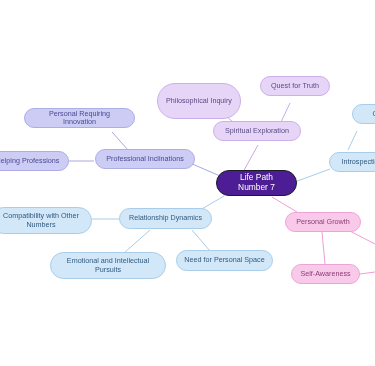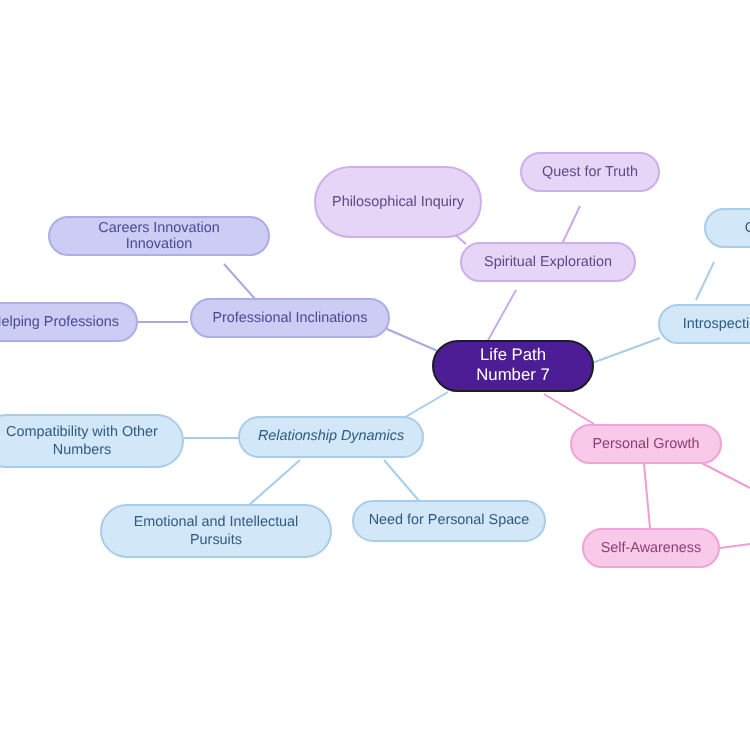--- a/index.html
+++ b/index.html
@@ -104,32 +104,32 @@
 
     <path d="M 322 232 L 325 264" stroke="#f29cd4" stroke-width="1" fill="none"></path>
 
     <path d="M 346 229 L 375 244" stroke="#f29cd4" stroke-width="1" fill="none"></path>
 
     <path d="M 360 274 L 375 272" stroke="#f29cd4" stroke-width="1" fill="none"></path>
   </svg>
 
   <div class="node node-root" style="left:216px; top:170px; width:81px; height:26px;">Life Path Number 7</div>
 
-  <div class="node node-purple" style="left:230px; top:121px; width:88px; height:20px;">Spiritual Exploration</div>
+  <div class="node node-purple" style="left:213px; top:121px; width:88px; height:20px;">Spiritual Exploration</div>
   <div class="node node-purple" style="left:157px; top:83px; width:84px; height:36px;">Philosophical Inquiry</div>
   <div class="node node-purple" style="left:260px; top:76px; width:70px; height:20px;">Quest for Truth</div>
 
   <div class="node node-periwinkle" style="left:95px; top:149px; width:100px; height:20px;">Professional Inclinations</div>
-  <div class="node node-periwinkle" style="left:24px; top:108px; width:111px; height:20px;">Careers Innovation Innovation</div>
+  <div class="node node-periwinkle" style="left:24px; top:108px; width:111px; height:20px;">Personal Requiring Innovation</div>
   <div class="node node-periwinkle" style="left:-14px; top:151px; width:83px; height:20px;">Helping Professions</div>
 
   <div class="node node-blue" style="left:329px; top:152px; width:66px; height:20px;">Introspection</div>
   <div class="node node-blue" style="left:352px; top:104px; width:62px; height:20px;">Comfo</div>
 
-  <div class="node node-blue" style="left:119px; top:208px; width:93px; height:21px;font-style:italic;">Relationship Dynamics</div>
+  <div class="node node-blue" style="left:119px; top:208px; width:93px; height:21px;">Relationship Dynamics</div>
   <div class="node node-blue" style="left:-10px; top:207px; width:102px; height:27px;">Compatibility with Other
 Numbers</div>
   <div class="node node-blue" style="left:50px; top:252px; width:116px; height:27px;">Emotional and Intellectual
 Pursuits</div>
   <div class="node node-pink" style="left:285px; top:212px; width:76px; height:20px;">Personal Growth</div>
 
   <div class="node node-blue" style="left:176px; top:250px; width:97px; height:21px;">Need for Personal Space</div>
   <div class="node node-pink" style="left:291px; top:264px; width:69px; height:20px;">Self-Awareness</div>
 
 </div>

